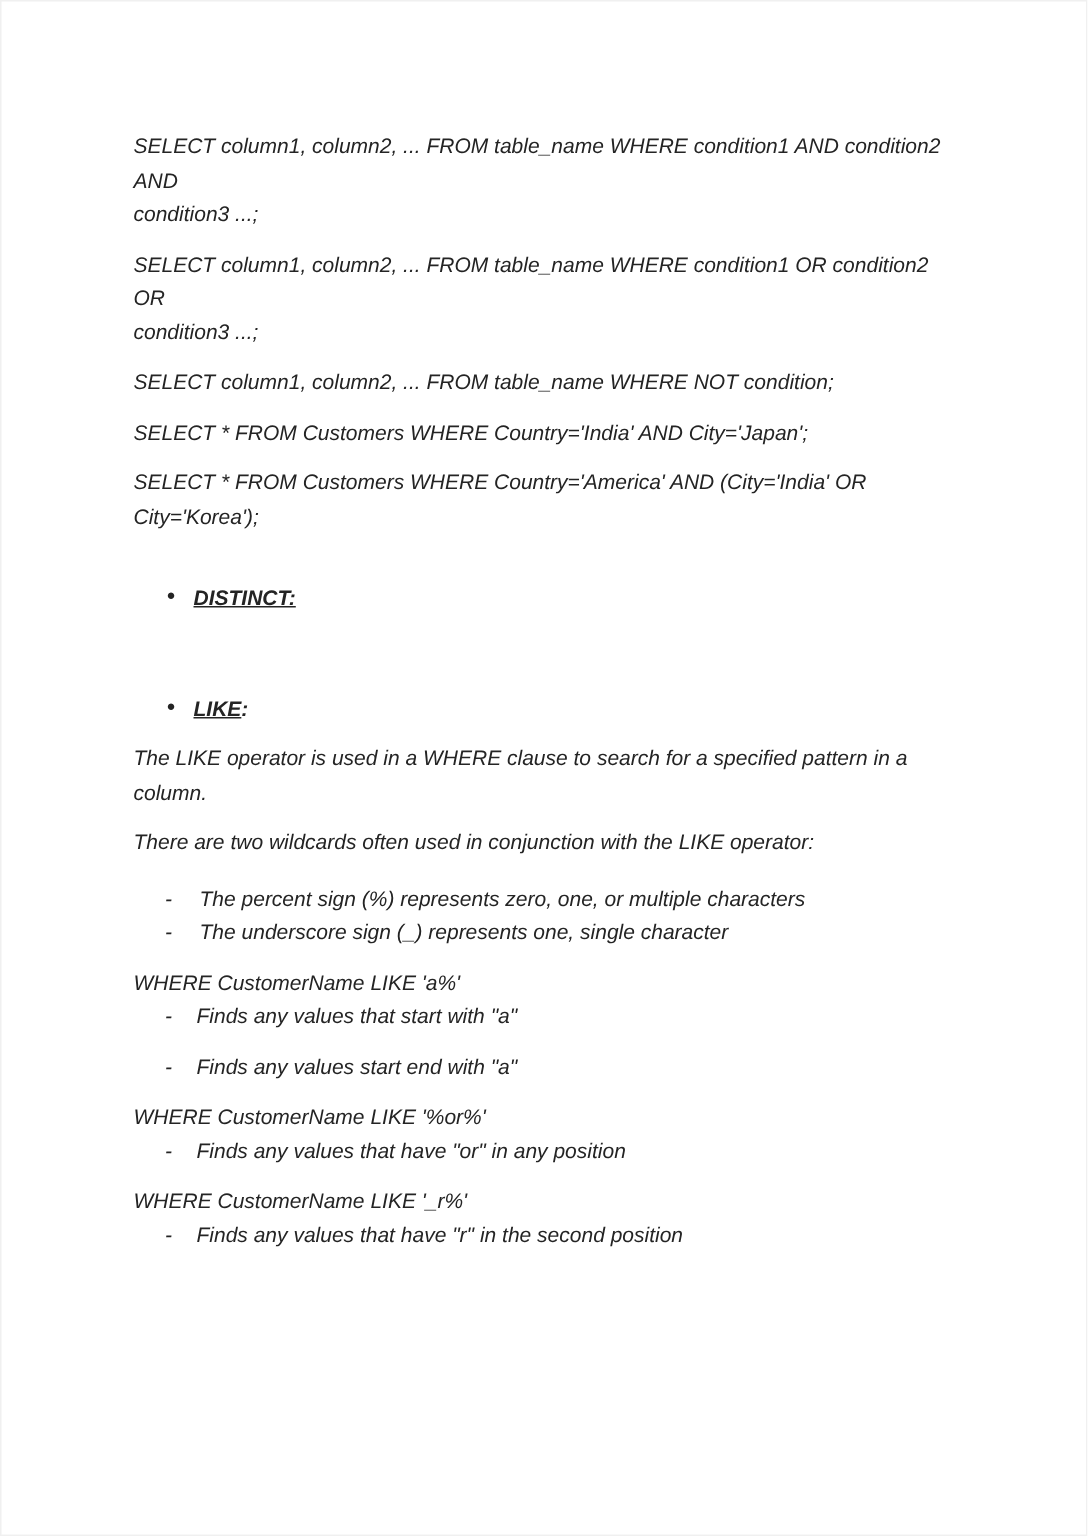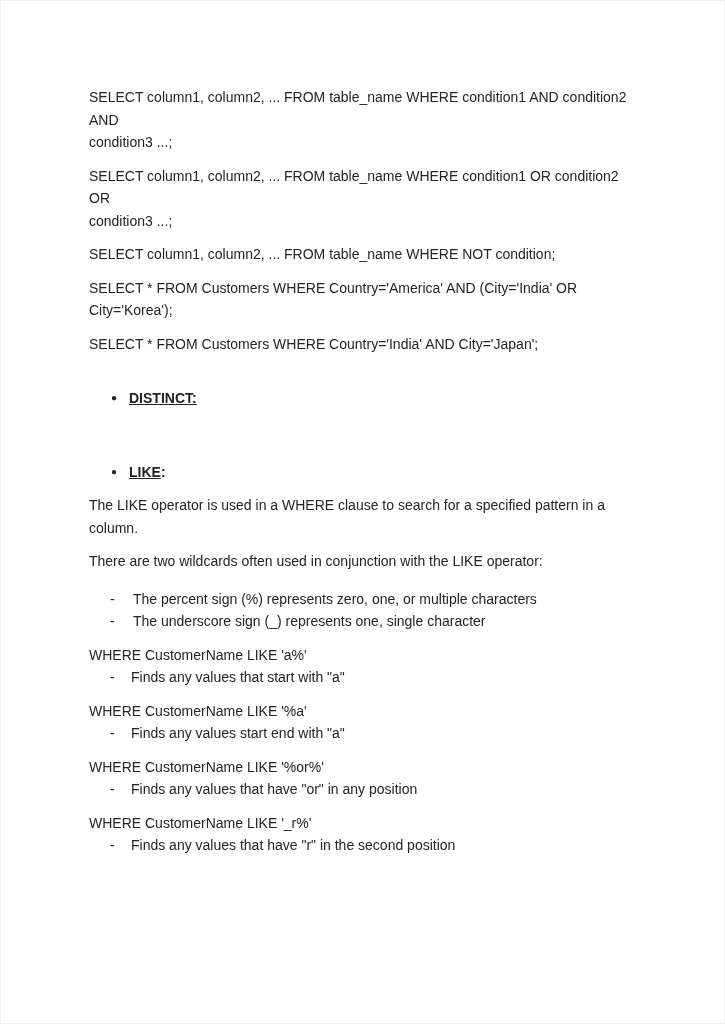--- a/index.html
+++ b/index.html
@@ -13,20 +13,21 @@
     height: 1024px;
     box-sizing: border-box;
     background: #ffffff;
     border: 1px solid #f0f0f0;
     padding: 85px 84px 0 88px;
     font-family: "Liberation Sans", "DejaVu Sans", sans-serif;
     font-size: 14px;
     line-height: 22.5px;
     color: #242424;
     overflow: hidden;
+    font-style: italic;
   }
   .para { margin: 0 0 11px 0; }
   .line { display: block; }
 
   .bullet-heading {
     position: relative;
     padding-left: 40px;
     margin: 0 0 11px 0;
     font-weight: bold;
   }
@@ -67,25 +68,25 @@
   <section>
     <p class="para">
       <span class="line">SELECT column1, column2, ... FROM table_name WHERE condition1 AND condition2 AND</span>
       <span class="line">condition3 ...;</span>
     </p>
     <p class="para">
       <span class="line">SELECT column1, column2, ... FROM table_name WHERE condition1 OR condition2 OR</span>
       <span class="line">condition3 ...;</span>
     </p>
     <p class="para">SELECT column1, column2, ... FROM table_name WHERE NOT condition;</p>
+    <p class="para">SELECT * FROM Customers WHERE Country='India' AND City='Japan';</p>
     <p class="para">
       <span class="line">SELECT * FROM Customers WHERE Country='America' AND (City='India' OR</span>
       <span class="line">City='Korea');</span>
     </p>
-    <p class="para">SELECT * FROM Customers WHERE Country='India' AND City='Japan';</p>
   </section>
 
   <section>
     <div class="bullet-heading distinct-h">
       <span class="bullet">●</span>
       <span class="h-label">DISTINCT:</span>
     </div>
   </section>
 
   <section>
@@ -109,21 +110,20 @@
 
     <div class="pattern-group first">
       <p class="clause">WHERE CustomerName LIKE 'a%'</p>
       <div class="dash-item">
         <span class="dash">-</span>
         <span>Finds any values that start with "a"</span>
       </div>
     </div>
 
     <div class="pattern-group">
-      <p class="clause">WHERE CustomerName LIKE '%a'</p>
       <div class="dash-item">
         <span class="dash">-</span>
         <span>Finds any values start end with "a"</span>
       </div>
     </div>
 
     <div class="pattern-group">
       <p class="clause">WHERE CustomerName LIKE '%or%'</p>
       <div class="dash-item">
         <span class="dash">-</span>

